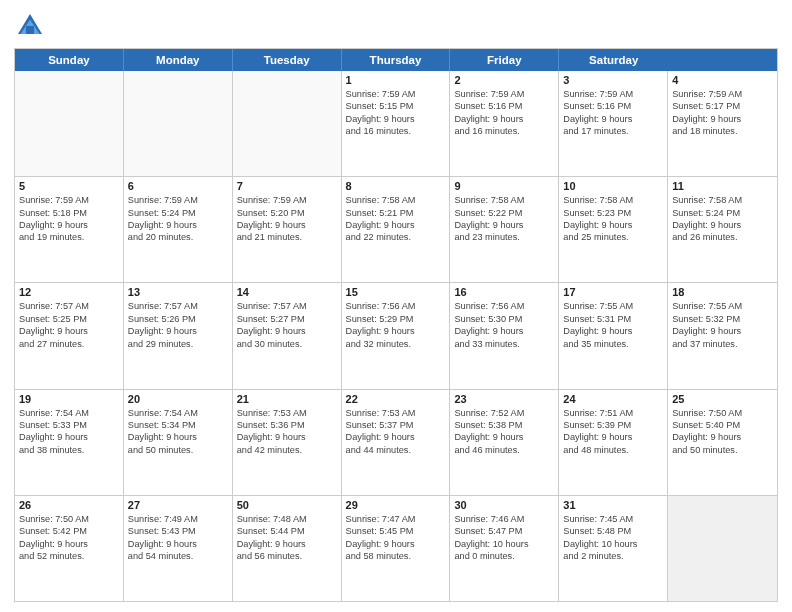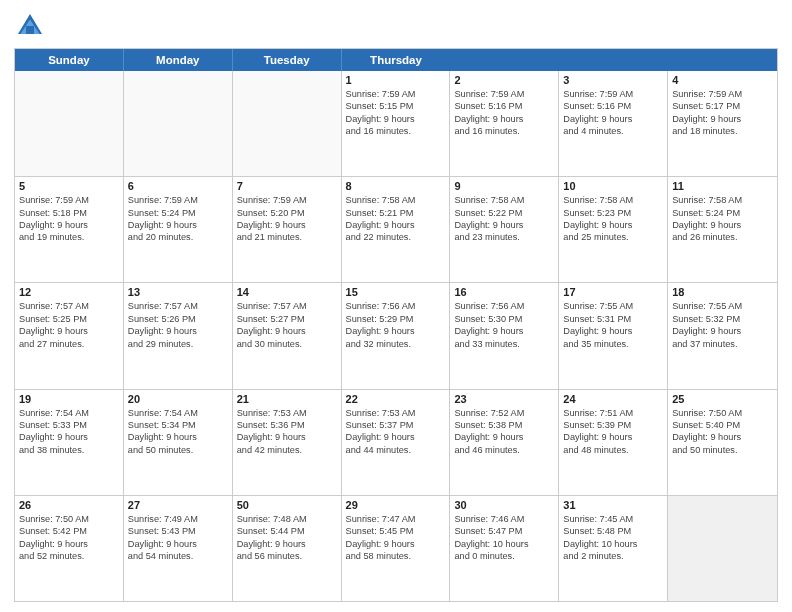--- a/index.html
+++ b/index.html
@@ -134,20 +134,22 @@
       <div class="location"></div>
     </div>
   </div>
 
   <div class="calendar">
     <div class="cal-header">
     <div class="cal-header-cell">Sunday</div>
         <div class="cal-header-cell">Monday</div>
         <div class="cal-header-cell">Tuesday</div>
         <div class="cal-header-cell">Thursday</div>
+        <div class="cal-header-cell">Friday</div>
+        <div class="cal-header-cell">Saturday</div>
       </div>
     <div class="cal-body">
     <div class="cal-row">
           <div class="cal-cell empty"></div>
           <div class="cal-cell empty"></div>
           <div class="cal-cell empty"></div>
           <div class="cal-cell">
             <div class="day-num">1</div>
             <div class="cell-line">Sunrise: 7:59 AM</div>
             <div class="cell-line">Sunset: 5:15 PM</div>
@@ -159,21 +161,21 @@
             <div class="cell-line">Sunrise: 7:59 AM</div>
             <div class="cell-line">Sunset: 5:16 PM</div>
             <div class="cell-line">Daylight: 9 hours</div>
             <div class="cell-line">and 16 minutes.</div>
           </div>
           <div class="cal-cell">
             <div class="day-num">3</div>
             <div class="cell-line">Sunrise: 7:59 AM</div>
             <div class="cell-line">Sunset: 5:16 PM</div>
             <div class="cell-line">Daylight: 9 hours</div>
-            <div class="cell-line">and 4 minutes.</div>
+            <div class="cell-line">and 17 minutes.</div>
           </div>
           <div class="cal-cell">
             <div class="day-num">4</div>
             <div class="cell-line">Sunrise: 7:59 AM</div>
             <div class="cell-line">Sunset: 5:17 PM</div>
             <div class="cell-line">Daylight: 9 hours</div>
             <div class="cell-line">and 18 minutes.</div>
           </div>
         </div>
         <div class="cal-row">

